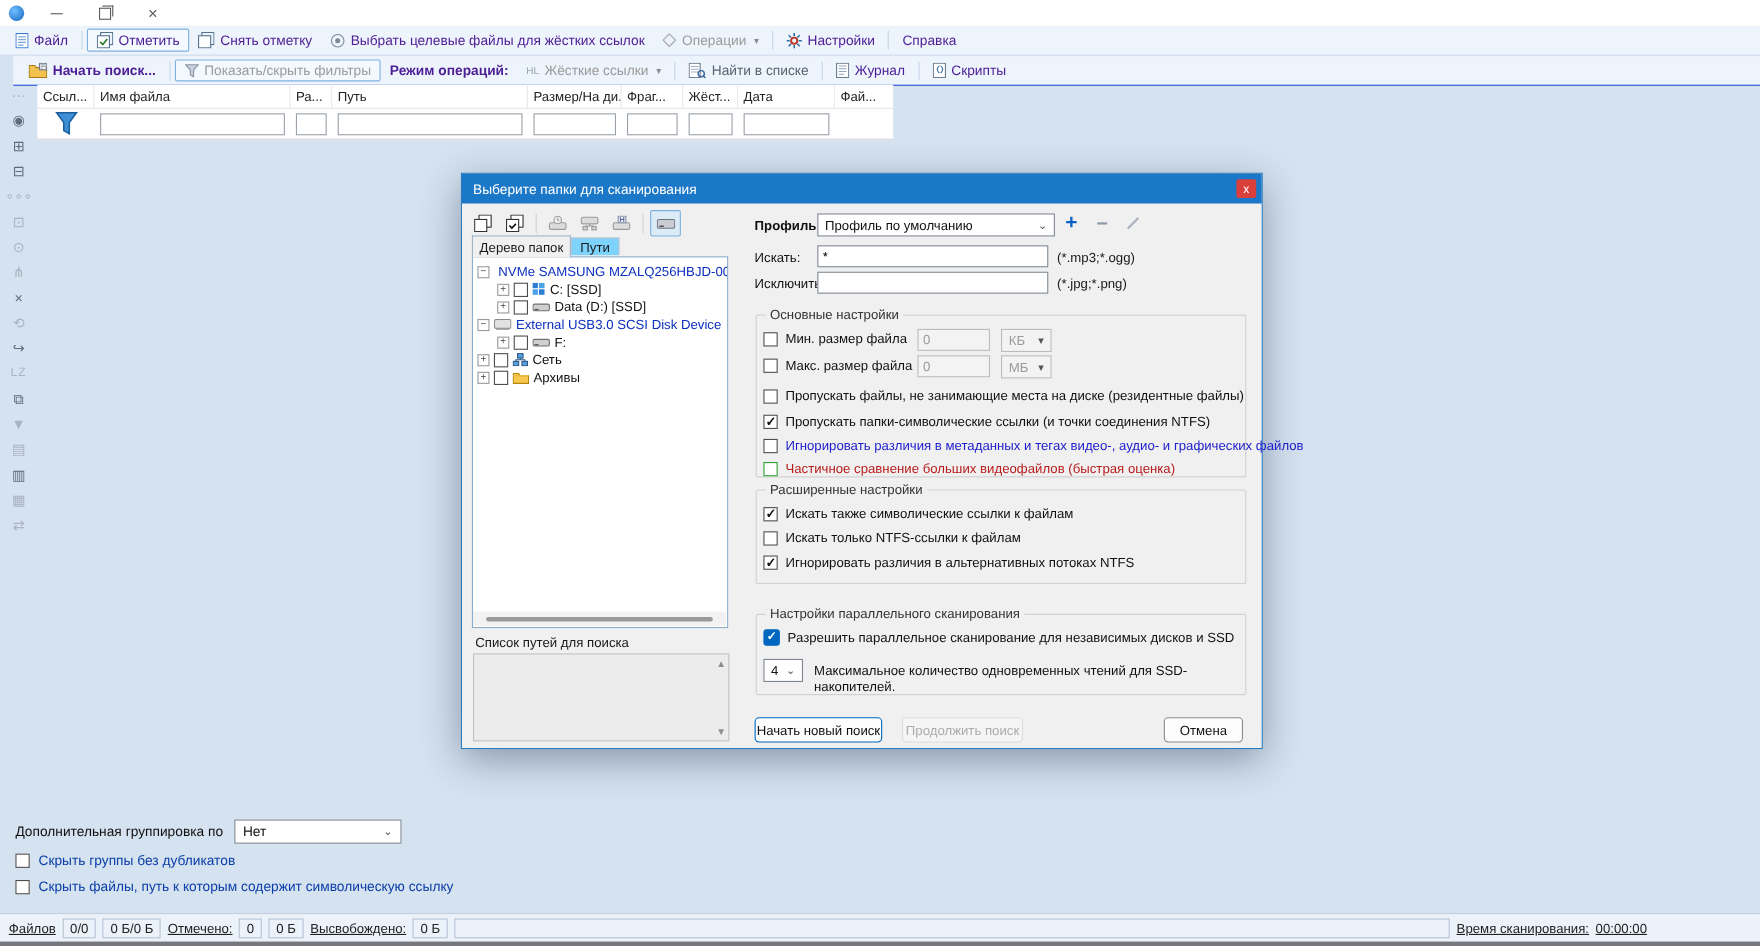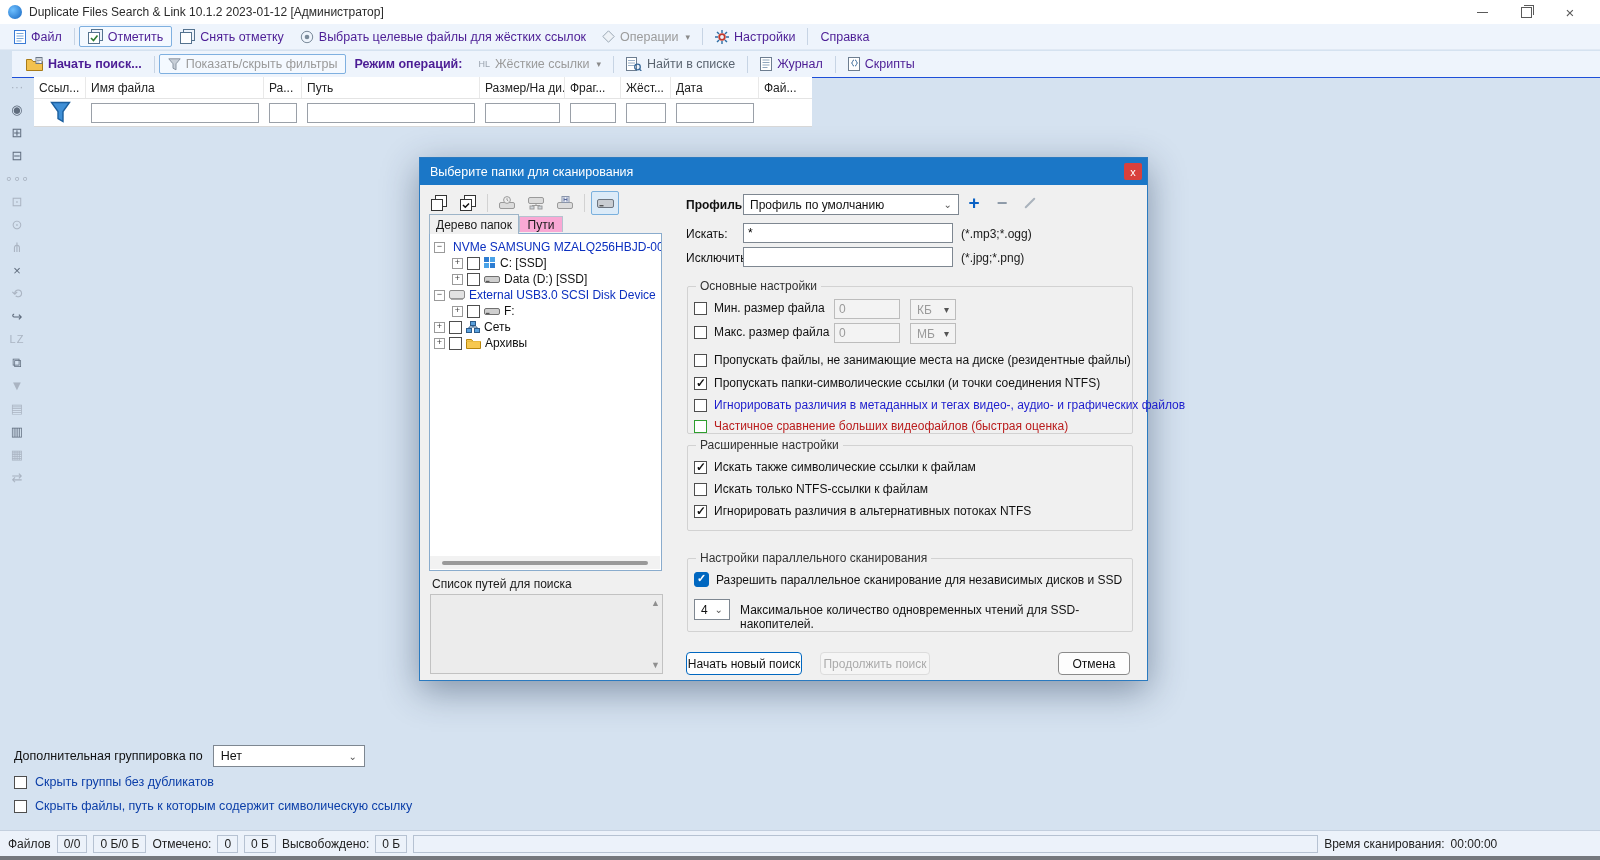--- a/index.html
+++ b/index.html
@@ -43,21 +43,21 @@
   #dlgtitle{position:absolute;left:0;top:0;width:100%;height:27px;background:#1b77c7;display:flex;align-items:center;padding:0 10px;box-sizing:border-box;}
   #dlgtitle span{color:#fff;font-size:12.5px;}
   #dlgclose{position:absolute;right:5px;top:5px;width:18px;height:17px;background:#d9403c;color:#fff;font-size:11px;display:flex;align-items:center;justify-content:center;border-radius:2px;}
   .dtb{position:absolute;left:6px;top:33px;display:flex;align-items:center;gap:3px;height:24px;}
   .tbi{width:26px;height:22px;display:flex;align-items:center;justify-content:center;position:relative;}
   .tbi.sel{border:1px solid #7ab0dd;background:#dcebf8;border-radius:2px;}
   .dsep{width:1px;height:18px;background:#d2d2d2;margin:0 3px;}
   
   .tab{position:absolute;font-size:12px;color:#1a1a1a;display:flex;align-items:center;justify-content:center;box-sizing:border-box;}
   #tab1{left:9px;top:56px;width:90px;height:20px;background:#f0f0f0;border:1px solid #9db4c8;border-bottom:none;z-index:2;}
-  #tab2{left:99px;top:58px;width:44px;height:16px;background:#f9a8d4;border:1px solid #b5c2cf;border-bottom:none;}
+  #tab2{left:99px;top:58px;width:44px;height:16px;background:#7dd3fc;border:1px solid #b5c2cf;border-bottom:none;}
   
   #treebox{position:absolute;left:9px;top:75px;width:233px;height:338px;background:#fff;border:1px solid #8aaccd;box-sizing:border-box;overflow:hidden;padding-top:5px;}
   .trow{display:flex;align-items:center;height:16px;gap:4px;font-size:12px;white-space:nowrap;color:#111;}
   .exp{width:9px;height:9px;border:1px solid #9a9a9a;background:#fff;font-size:9px;line-height:7px;text-align:center;color:#444;flex:none;box-sizing:content-box;}
   .cb{width:13px;height:13px;border:1px solid #4e4e4e;background:#fff;box-sizing:border-box;position:relative;flex:none;}
   .cb.checked::after{content:"✓";position:absolute;left:1px;top:-2px;font-size:12px;font-weight:bold;color:#101010;}
   .cb.green{border-color:#2e9e2e;}
   .cbblue{width:15px;height:15px;border-radius:3px;background:#0067c0;border:1px solid #0067c0;position:relative;flex:none;box-sizing:border-box;}
   .cbblue::after{content:"✓";position:absolute;left:2px;top:-1px;font-size:11px;color:#fff;font-weight:bold;}
   .blue{color:#0b2fbf;}
@@ -86,31 +86,30 @@
   .plusico{color:#0b62c4;font-size:19px;font-weight:bold;line-height:18px;}
   .minusico{color:#8d9aa8;font-size:18px;font-weight:bold;line-height:18px;}
   .pencil{width:14px;height:2px;background:#aab3bd;transform:rotate(-45deg);border-radius:1px;position:relative;}
   
   #grouprow{left:14px;top:745px;display:flex;align-items:center;gap:10px;font-size:12.5px;color:#111;}
   #groupcombo{width:152px;height:22px;border:1px solid #7e8791;background:#fff;display:flex;align-items:center;justify-content:space-between;padding:0 7px;box-sizing:border-box;font-size:12.5px;}
   .bchk{position:absolute;display:flex;align-items:center;gap:8px;font-size:12.5px;color:#0b3ea8;}
   
   #statusbar{left:0;top:830px;width:1600px;height:26px;background:#ecf2fa;border-top:1px solid #c3cfde;display:flex;align-items:center;padding:0 8px;box-sizing:border-box;gap:6px;font-size:12px;color:#222;}
   .sbox{border:1px solid #b6c2d2;height:18px;display:flex;align-items:center;padding:0 6px;box-sizing:border-box;white-space:nowrap;}
-  .slabel{white-space:nowrap;}
+  .slabel{white-space:nowrap;text-decoration:underline;}
   #longbox{flex:1;max-width:905px;}
   #bstrip{left:0;top:856px;width:1600px;height:4px;background:#75787d;}
   svg{display:block;}
 </style>
 </head>
 <body>
 
 <div class="abs" id="titlebar">
   <span id="applogo"></span>
-  <span id="wintitle">Duplicate Files Search &amp; Link 10.1.2 2023-01-12 [Администратор]</span>
   <span class="winctl">
       <span class="minglyph"></span>
     </span>
   <span class="winctl">
       <span class="restglyph"></span>
     </span>
   <span class="winctl" style="font-size:15px;">×</span>
 </div>
 
 <div class="abs" id="menubar">

